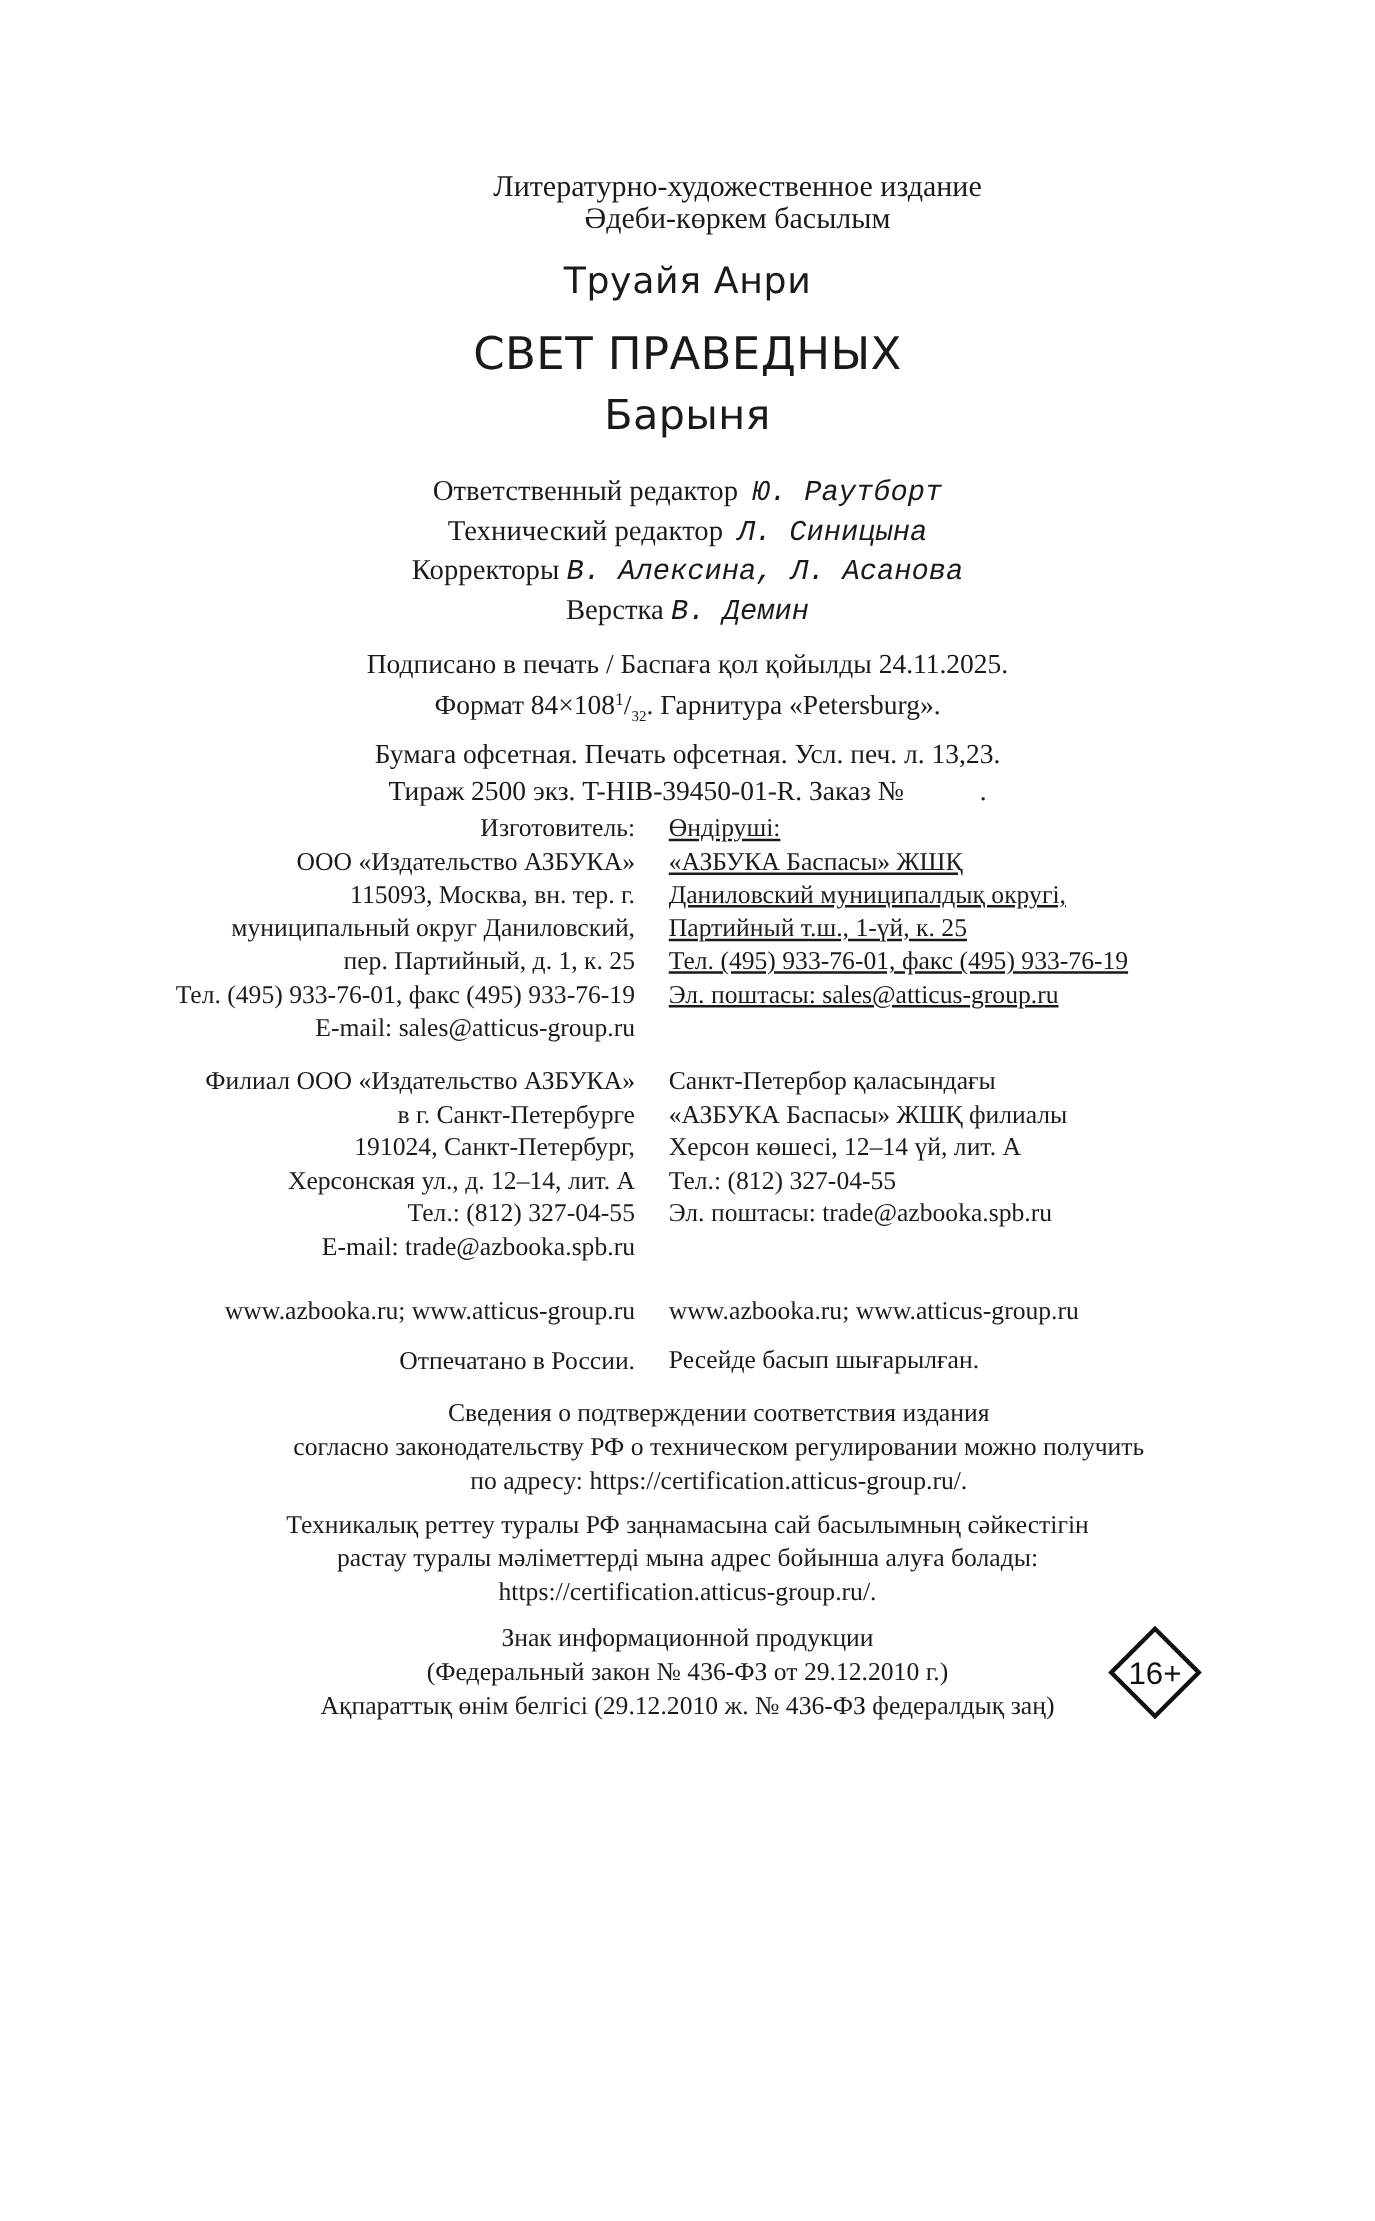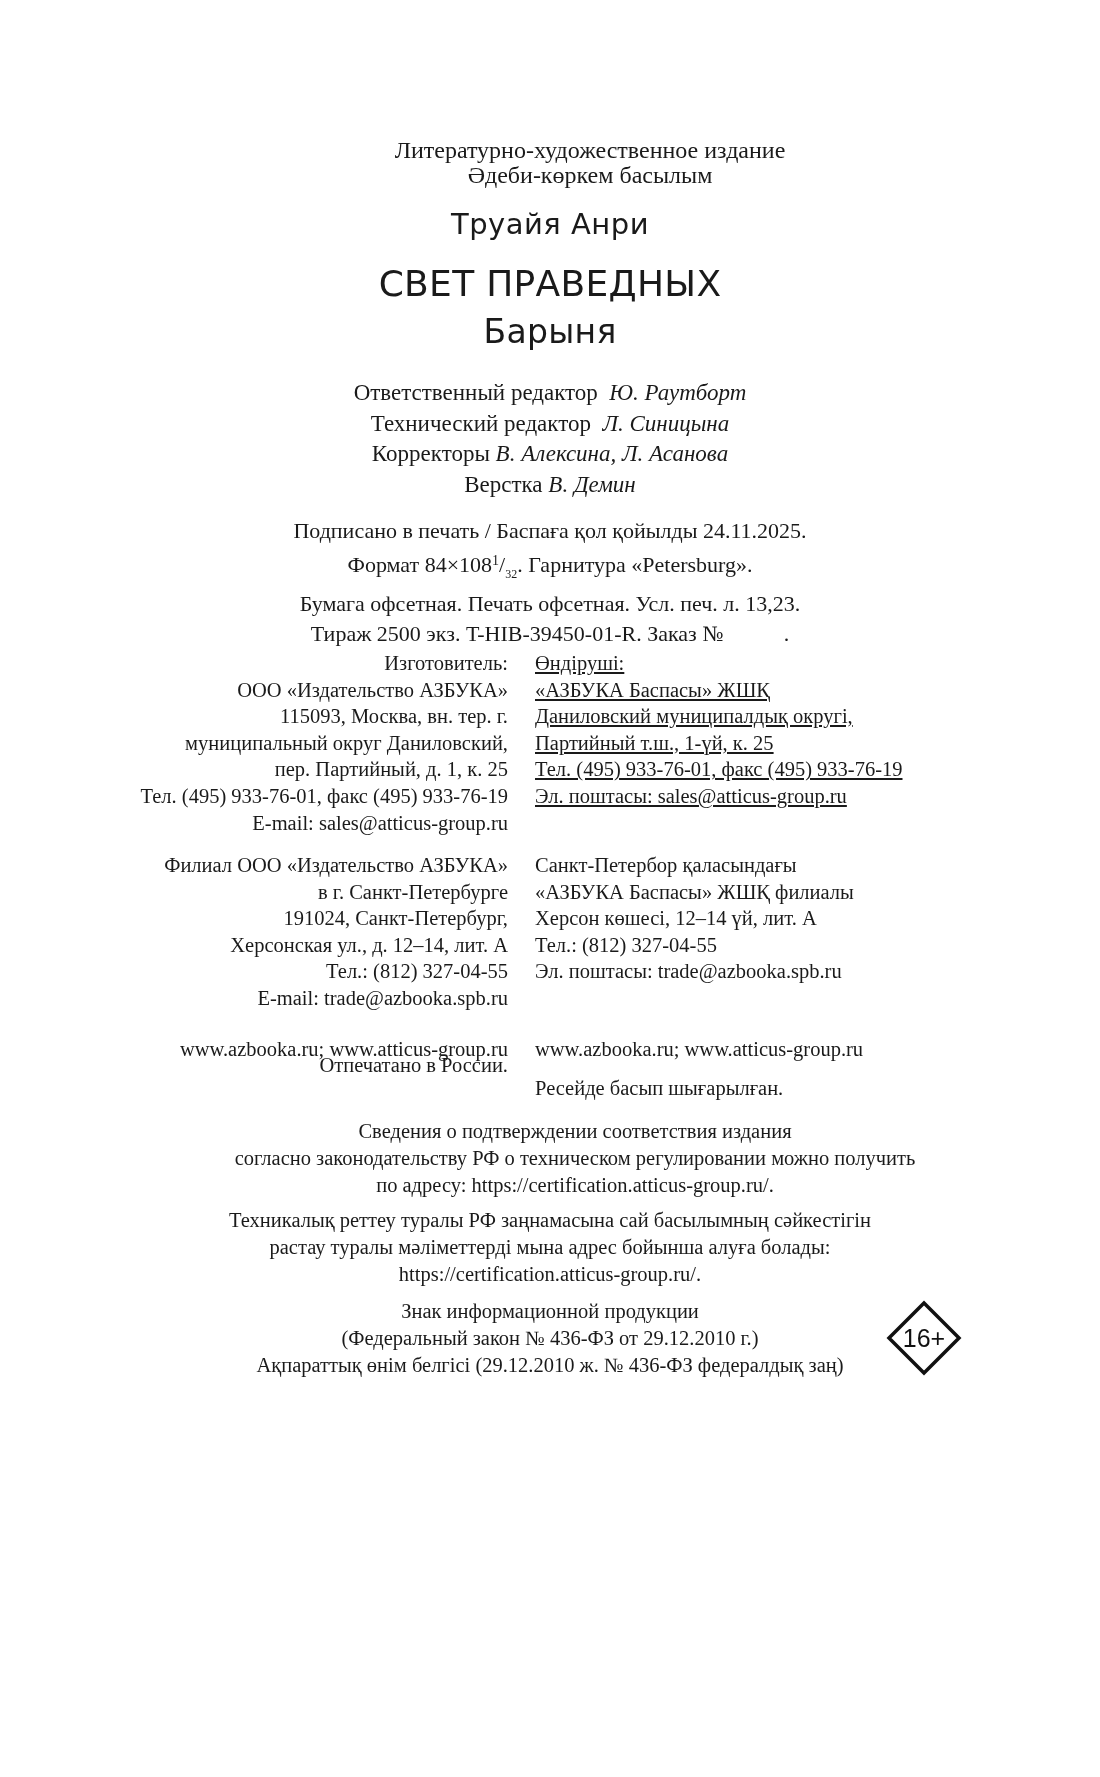--- a/index.html
+++ b/index.html
@@ -5,21 +5,21 @@
     html, body { margin: 0; padding: 0; background: #ffffff; }
     body { width: 1100px; height: 1777px; position: relative; overflow: hidden; color: #1a1a1a; }
     .serif { font-family: "Liberation Serif", "DejaVu Serif", serif; }
     .sans { font-family: "DejaVu Sans", "Liberation Sans", sans-serif; }
     .center { position: absolute; left: 0; width: 1100px; text-align: center; }
     .edition { top: 138px; font-size: 24px; line-height: 25px; padding-left: 40px; }
     .author { top: 206px; font-size: 29px; line-height: 36px; letter-spacing: 0.5px; }
     .title { top: 262px; font-size: 36px; line-height: 44px; letter-spacing: 0.3px; }
     .subtitle { top: 312px; font-size: 33px; line-height: 40px; letter-spacing: 0.3px; }
     .credits { top: 378px; font-size: 23px; line-height: 30.5px; }
-    .credits i { font-style: italic; }
+    .credits i { font-style: italic; font-family: Liberation Mono, monospace; }
     .imprint { top: 516px; font-size: 22px; line-height: 30px; }
     .frac-num { font-size: 14px; vertical-align: 7px; }
     .frac-den { font-size: 12px; vertical-align: -6px; }
     .cols { position: absolute; top: 650px; left: 0; width: 1100px; font-size: 20.5px; line-height: 26.6px; }
     .col-left { position: absolute; right: 592px; text-align: right; white-space: nowrap; }
     .col-right { position: absolute; left: 535px; text-align: left; white-space: nowrap; }
     .block { position: absolute; left: 0; width: 1100px; }
     .cert { top: 1118px; font-size: 20.5px; line-height: 27px; margin-left: 25px; }
     .cert-kz { top: 1207px; font-size: 20.5px; line-height: 27px; }
     .sign { top: 1298px; font-size: 20.5px; line-height: 27px; }
@@ -85,21 +85,21 @@
       <div>Санкт-Петербор қаласындағы</div>
       <div>«АЗБУКА Баспасы» ЖШҚ филиалы</div>
       <div>Херсон көшесі, 12–14 үй, лит. А</div>
       <div>Тел.: (812) 327-04-55</div>
       <div>Эл. поштасы: trade@azbooka.spb.ru</div>
     </div>
 
     <div class="col-left" style="top:386px;">www.azbooka.ru; www.atticus-group.ru</div>
     <div class="col-right" style="top:386px;">www.azbooka.ru; www.atticus-group.ru</div>
 
-    <div class="col-left" style="top:402px;">Отпечатано в России.</div>
+    <div class="col-left" style="top:426px;">Отпечатано в России.</div>
     <div class="col-right" style="top:425px;">Ресейде басып шығарылған.</div>
   </div>
 
   <div class="block center serif cert">
     <div>Сведения о подтверждении соответствия издания</div>
     <div>согласно законодательству РФ о техническом регулировании можно получить</div>
     <div>по адресу: https://certification.atticus-group.ru/.</div>
   </div>
 
   <div class="block center serif cert-kz">

